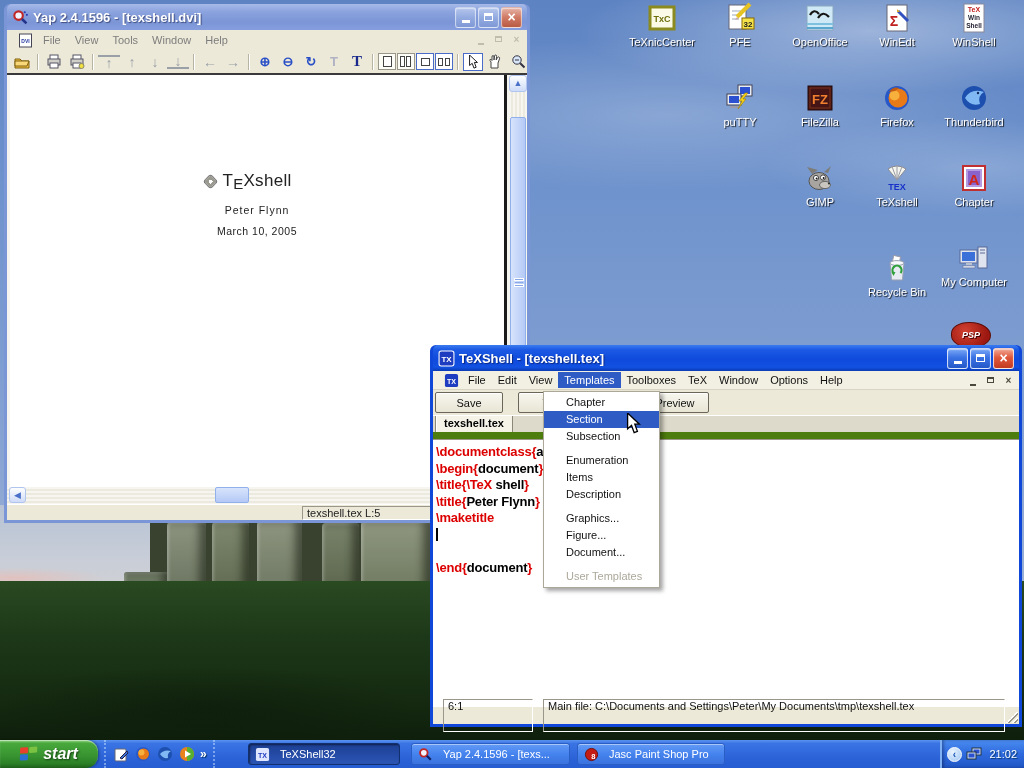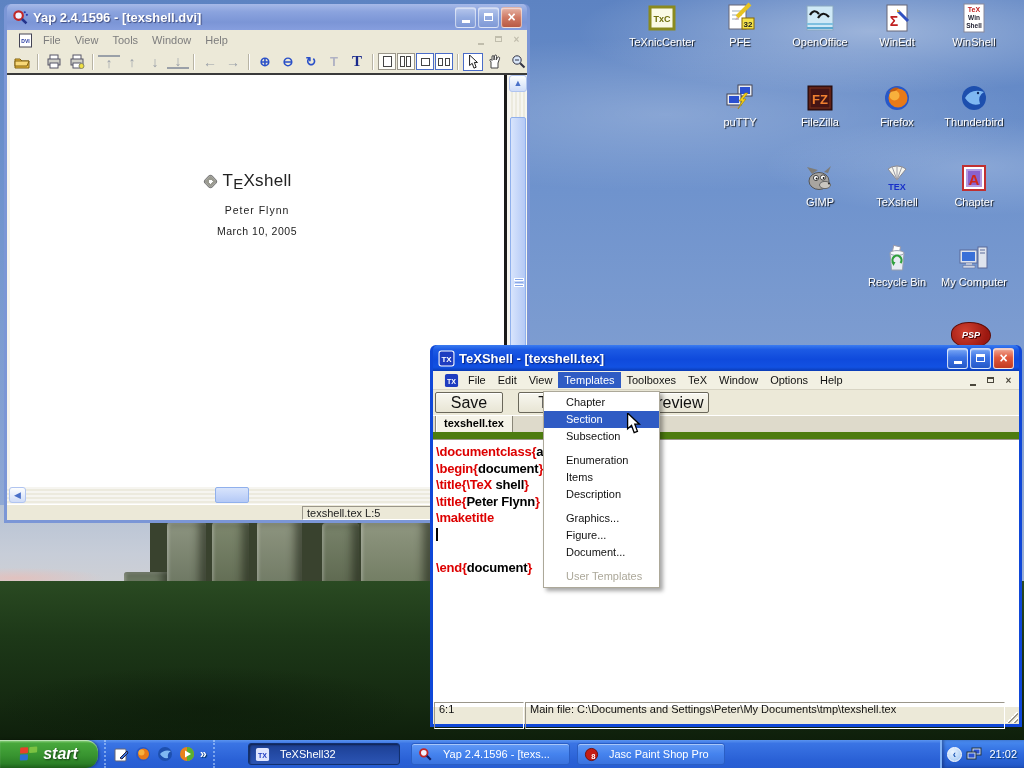--- a/index.html
+++ b/index.html
@@ -94,31 +94,31 @@
   .yap-status{height:16px;background:#ece9d8;border-top:1px solid #fff;display:flex;justify-content:flex-end;align-items:center;font-size:11px;color:#222}
   .yap-status-panel{width:222px;height:14px;margin-right:3px;border:1px solid;border-color:#9a968a #fff #fff #9a968a;padding:0 4px;line-height:13px}
   
   #texshell{left:430px;top:345px;width:592px;height:382px;background:#0f47d8;padding:0 3px 3px;z-index:5}
   #texshell .win-body{background:#ece9d8;height:353px;display:flex;flex-direction:column}
   #texshell .menubar{height:19px;background:#f2f0e3;border-bottom:1px solid #d8d4c4}
   #texshell .menubar .mitem{padding:2px 6px;color:#111}
   #texshell .menubar .mitem.sel{background:#2f5bc4;color:#fff}
   .tx-toolbar{height:26px;position:relative;background:#ece9d8;border-bottom:1px solid #fff}
   .tx-btn{position:absolute;top:2px;width:68px;height:21px;background:linear-gradient(180deg,#f8f7f0,#e8e5d4);
-    border:1px solid #6a675a;border-radius:2px;font-size:16px;color:#111;display:flex;align-items:center;justify-content:center;box-shadow:inset 0 1px 0 #fff}
+    border:1px solid #6a675a;border-radius:2px;font-size:11px;color:#111;display:flex;align-items:center;justify-content:center;box-shadow:inset 0 1px 0 #fff}
   .tabstrip{height:23px;background:#dedacb;border-bottom:7px solid #4d7c0f;display:flex;align-items:flex-end;padding:0 2px}
   .tab{width:78px;height:20px;background:#f5f3e8;border:1px solid #8a8678;border-bottom:none;border-radius:2px 2px 0 0;
     font-size:11px;font-weight:bold;display:flex;align-items:center;justify-content:center;box-shadow:inset 1px 1px 0 #fff}
   .editor{flex:1;background:#fff;border-top:1px solid #9a968a;padding:4px 0 0 3px;overflow:hidden;position:relative}
   .code-line{font:bold 13px "Liberation Sans",sans-serif;letter-spacing:-.2px;line-height:16.5px;white-space:pre;min-height:16.5px}
   .code-line .cmd{color:#dd0000}
   .code-line .txt{color:#000}
   .caret{display:inline-block;width:2px;height:13px;background:#000;vertical-align:-2px}
   .tx-status{height:17px;background:#ece9d8;display:flex;align-items:center;font-size:11px;color:#111;position:relative}
-  .tx-panel{height:27px;border:1px solid;border-color:#9a968a #fff #fff #9a968a;line-height:13px;padding:0 4px;margin-left:1px;white-space:nowrap;overflow:hidden}
+  .tx-panel{height:33px;border:1px solid;border-color:#9a968a #fff #fff #9a968a;line-height:13px;padding:0 4px;margin-left:10px;white-space:nowrap;overflow:hidden}
   .tx-panel.pos{width:90px}
   .tx-panel.mainfile{flex:1;margin-right:14px}
   .grip{position:absolute;right:1px;bottom:1px;width:12px;height:12px;
     background:linear-gradient(135deg,transparent 0 50%,#fff 50% 58%,#9a968a 58% 66%,transparent 66% 74%,#fff 74% 82%,#9a968a 82% 90%,transparent 90%)}
   
   .dropdown{position:absolute;left:543px;top:391px;width:117px;z-index:40;background:#fff;
     border:1px solid #aca899;box-shadow:3px 3px 4px rgba(0,0,0,.35);padding:2px 0}
   .dd-item{height:17px;line-height:17px;padding-left:22px;font-size:11px;color:#111;white-space:nowrap}
   .dd-item.selected{background:#2f5bc4;color:#fff}
   .dd-item.disabled{color:#aca89a}
@@ -274,21 +274,21 @@
   </div>
   <div class="dico" style="left:936px;top:162px">
     <svg width="32" height="32" viewBox="0 0 32 32">
         <rect x="5" y="4" width="22" height="24" fill="#fff" stroke="#c03030" stroke-width="2"></rect>
         <rect x="8" y="7" width="16" height="18" fill="#b49ae0"></rect>
         <rect x="10" y="9" width="12" height="14" fill="#8a62cc"></rect>
         <text x="16" y="23" font-size="15" font-weight="bold" fill="#d02818" text-anchor="middle">A</text>
       </svg>
     <div class="dlabel">Chapter</div>
   </div>
-  <div class="dico" style="left:859px;top:242px">
+  <div class="dico" style="left:859px;top:252px">
     <svg width="32" height="32" viewBox="0 0 32 32">
         <rect x="12" y="4" width="7" height="7" fill="#fff" stroke="#99a" transform="rotate(12 15 7)"></rect>
         <path d="M9 11 L23 11 L21.5 28 L10.5 28 Z" fill="#e8ecf2" stroke="#98a0b0"></path>
         <ellipse cx="16" cy="11" rx="7" ry="2.4" fill="#f6f8fb" stroke="#98a0b0"></ellipse>
         <path d="M12.5 21 A4.5 4.5 0 1 1 19.5 21" stroke="#2fa03c" stroke-width="2.2" fill="none"></path>
         <polygon points="10.5,20 14.5,20 12.5,24" fill="#2fa03c"></polygon>
       </svg>
     <div class="dlabel">Recycle Bin</div>
   </div>
   <div class="dico" style="left:936px;top:242px">

